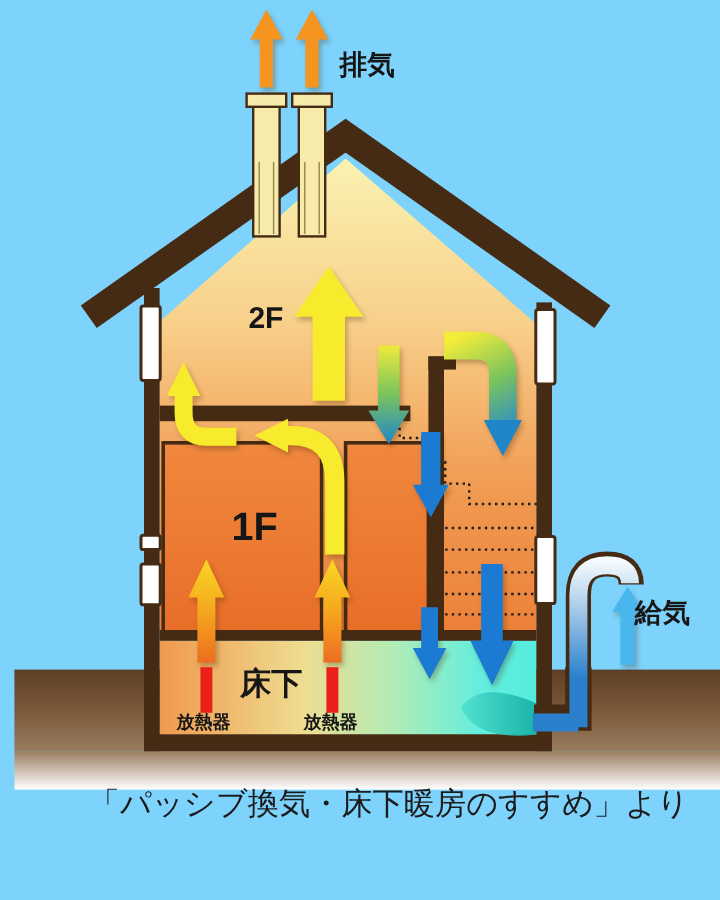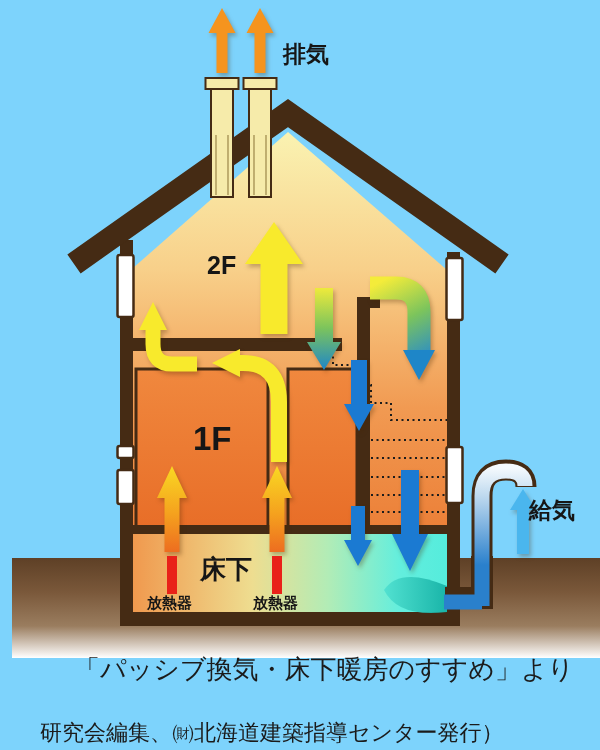--- a/index.html
+++ b/index.html
@@ -184,14 +184,13 @@
 
   <div class="lbl lbl-exhaust">排気</div>
   <div class="lbl lbl-supply">給気</div>
   <div class="lbl lbl-2f">2F</div>
   <div class="lbl lbl-1f">1F</div>
   <div class="lbl lbl-underfloor">床下</div>
   <div class="lbl lbl-radiator1">放熱器</div>
   <div class="lbl lbl-radiator2">放熱器</div>
 
   <div class="cap cap-1">「パッシブ換気・床下暖房のすすめ」より</div>
-  <div class="cap cap-3">研究会編集、㈶北海道建築指導センター発行）</div>
 </div>
 
 </body></html>

